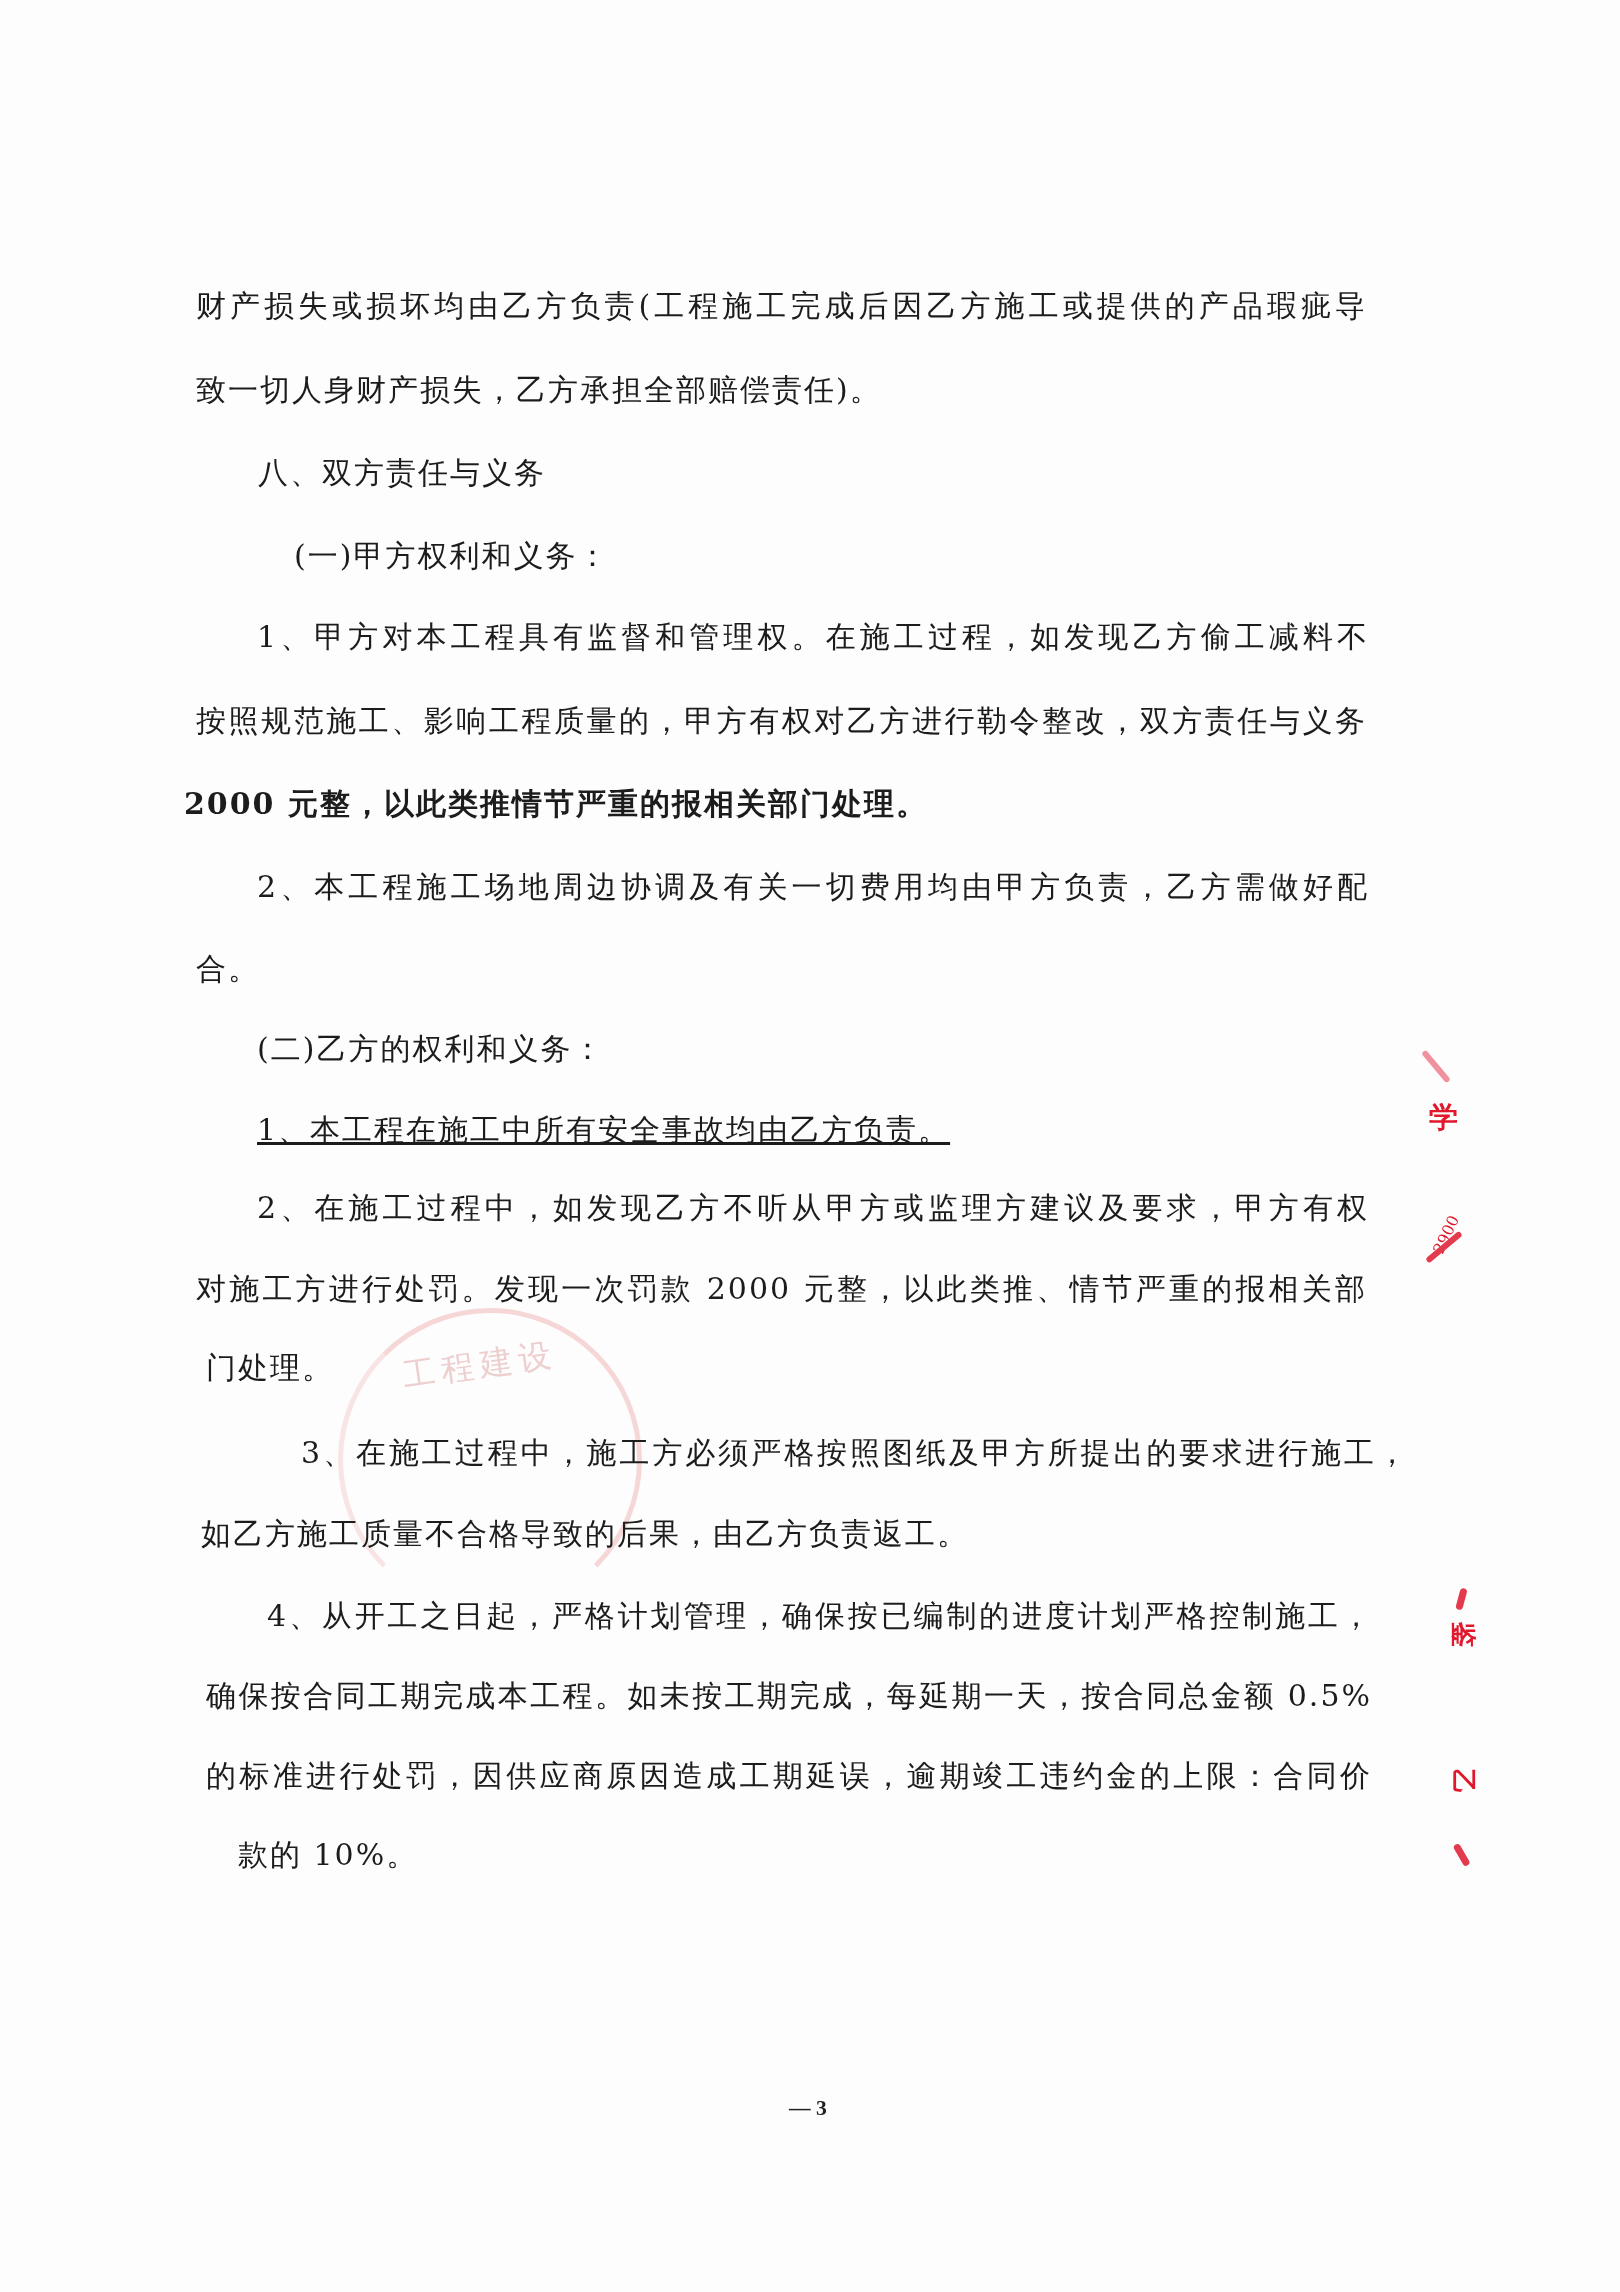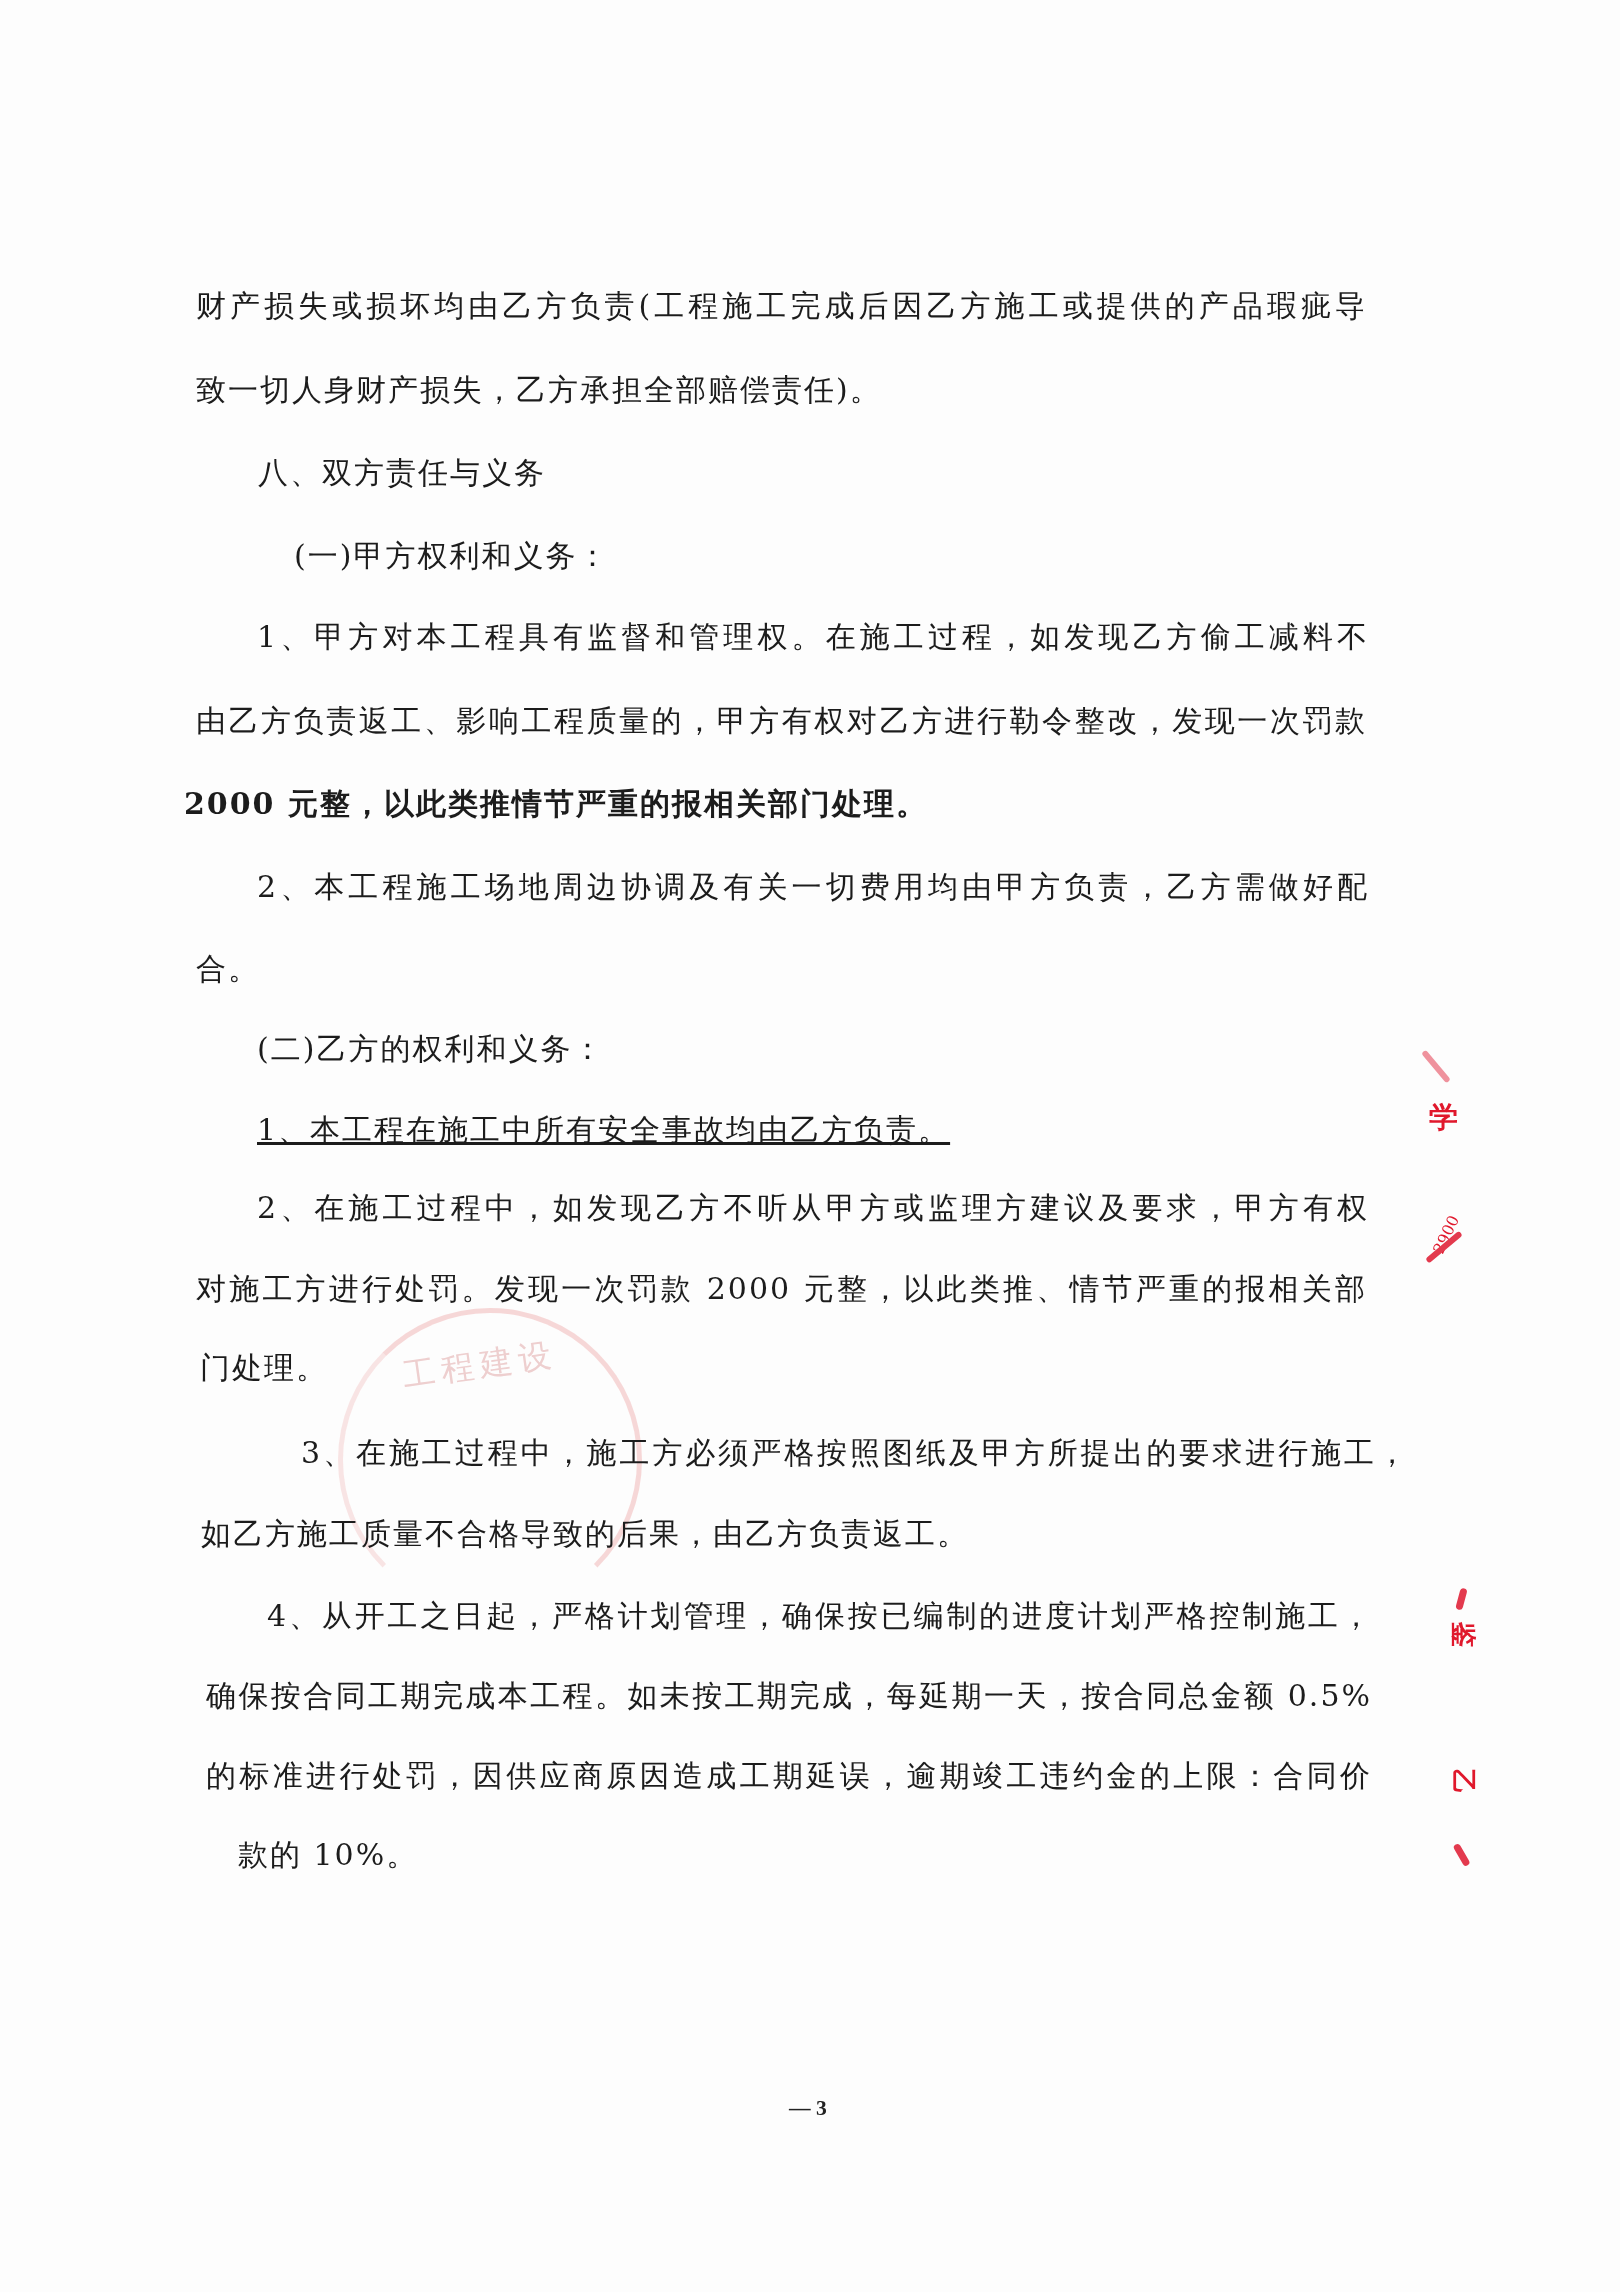--- a/index.html
+++ b/index.html
@@ -45,33 +45,33 @@
   <div class="seal-faint-text">工程建设</div>
 
   <div class="line justify" style="left:196px; top:286px;">财产损失或损坏均由乙方负责(工程施工完成后因乙方施工或提供的产品瑕疵导</div>
   <div class="line" style="left:196px; top:370px;">致一切人身财产损失，乙方承担全部赔偿责任)。</div>
 
   <div class="line" style="left:258px; top:453px;">八、双方责任与义务</div>
 
   <div class="line" style="left:294px; top:536px;">(一)甲方权利和义务：</div>
 
   <div class="line" style="left:257px; top:617px; width:1112px; text-align:justify; text-align-last:justify;">1、甲方对本工程具有监督和管理权。在施工过程，如发现乙方偷工减料不</div>
-  <div class="line justify" style="left:196px; top:701px;">由乙方负责返工、影响工程质量的，甲方有权对乙方进行勒令整改，发现一次罚款</div>
+  <div class="line justify" style="left:196px; top:701px;">按照规范施工、影响工程质量的，甲方有权对乙方进行勒令整改，双方责任与义务</div>
   <div class="line" style="left:184px; top:784px;font-weight:bold;">2000 元整，以此类推情节严重的报相关部门处理。</div>
 
   <div class="line" style="left:257px; top:867px; width:1112px; text-align:justify; text-align-last:justify;">2、本工程施工场地周边协调及有关一切费用均由甲方负责，乙方需做好配</div>
   <div class="line" style="left:196px; top:949px;">合。</div>
 
   <div class="line" style="left:257px; top:1029px;">(二)乙方的权利和义务：</div>
 
   <div class="line" style="left:257px; top:1110px;text-decoration:underline;">1、本工程在施工中所有安全事故均由乙方负责。</div>
 
   <div class="line" style="left:257px; top:1188px; width:1112px; text-align:justify; text-align-last:justify;">2、在施工过程中，如发现乙方不听从甲方或监理方建议及要求，甲方有权</div>
   <div class="line justify" style="left:196px; top:1269px;">对施工方进行处罚。发现一次罚款 2000 元整，以此类推、情节严重的报相关部</div>
-  <div class="line" style="left:200px; top:1348px;font-family:Liberation Serif, serif;">门处理。</div>
+  <div class="line" style="left:206px; top:1348px;font-family:Liberation Serif, serif;">门处理。</div>
 
   <div class="line" style="left:265px; top:1433px; width:1108px; text-align:justify; text-align-last:justify;margin-left:36px;">3、在施工过程中，施工方必须严格按照图纸及甲方所提出的要求进行施工，</div>
   <div class="line" style="left:201px; top:1514px;">如乙方施工质量不合格导致的后果，由乙方负责返工。</div>
 
   <div class="line" style="left:267px; top:1596px; width:1106px; text-align:justify; text-align-last:justify;">4、从开工之日起，严格计划管理，确保按已编制的进度计划严格控制施工，</div>
   <div class="line" style="left:206px; top:1676px; width:1166px; text-align:justify; text-align-last:justify;">确保按合同工期完成本工程。如未按工期完成，每延期一天，按合同总金额 0.5%</div>
   <div class="line" style="left:206px; top:1756px; width:1166px; text-align:justify; text-align-last:justify;">的标准进行处罚，因供应商原因造成工期延误，逾期竣工违约金的上限：合同价</div>
   <div class="line" style="left:206px; top:1835px;margin-left:32px;">款的 10%。</div>
 
   <div class="edge-arc" style="left:1433px; top:1047px; width:5.9px; height:39px; transform:rotate(-40deg); opacity:0.55;"></div>

